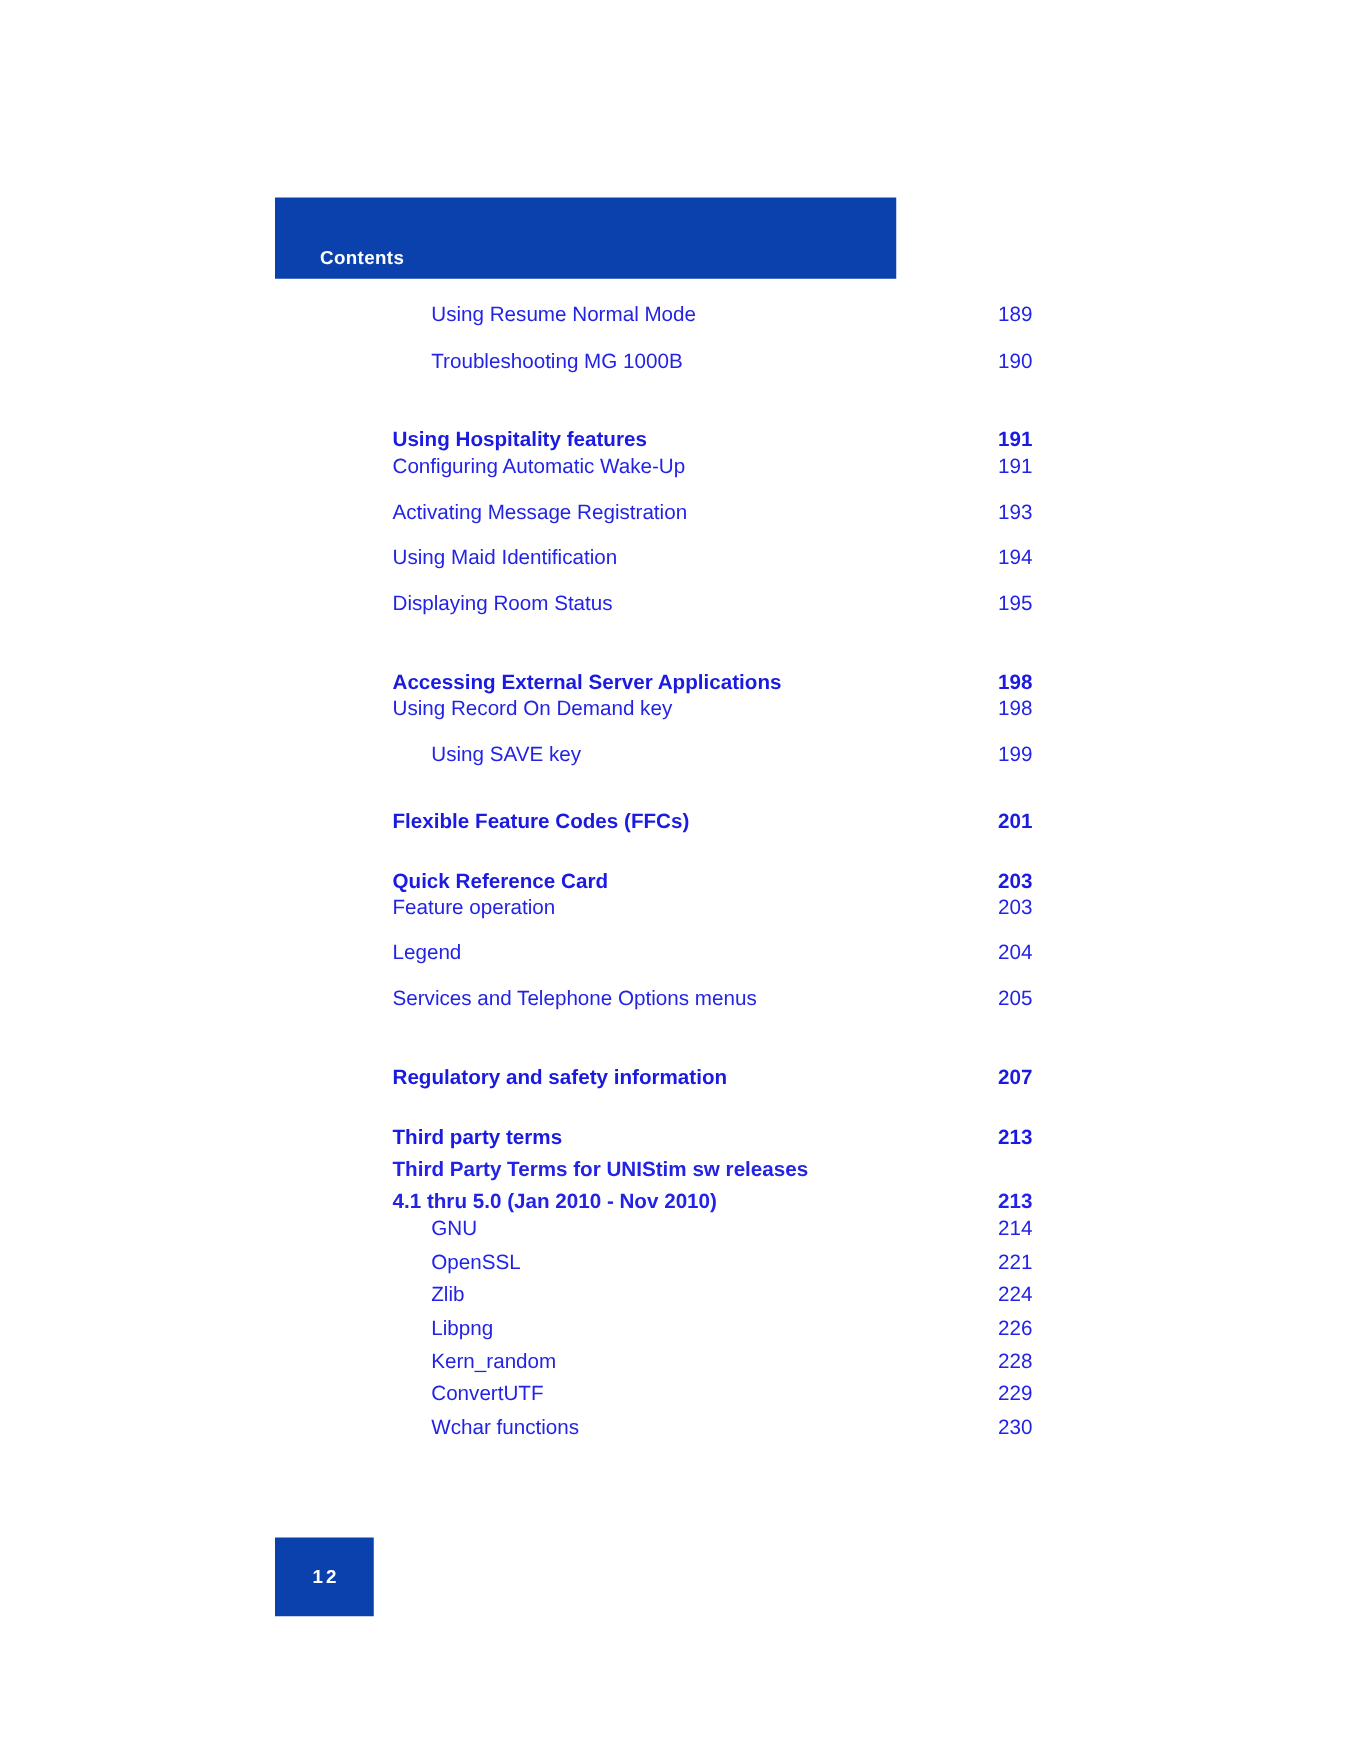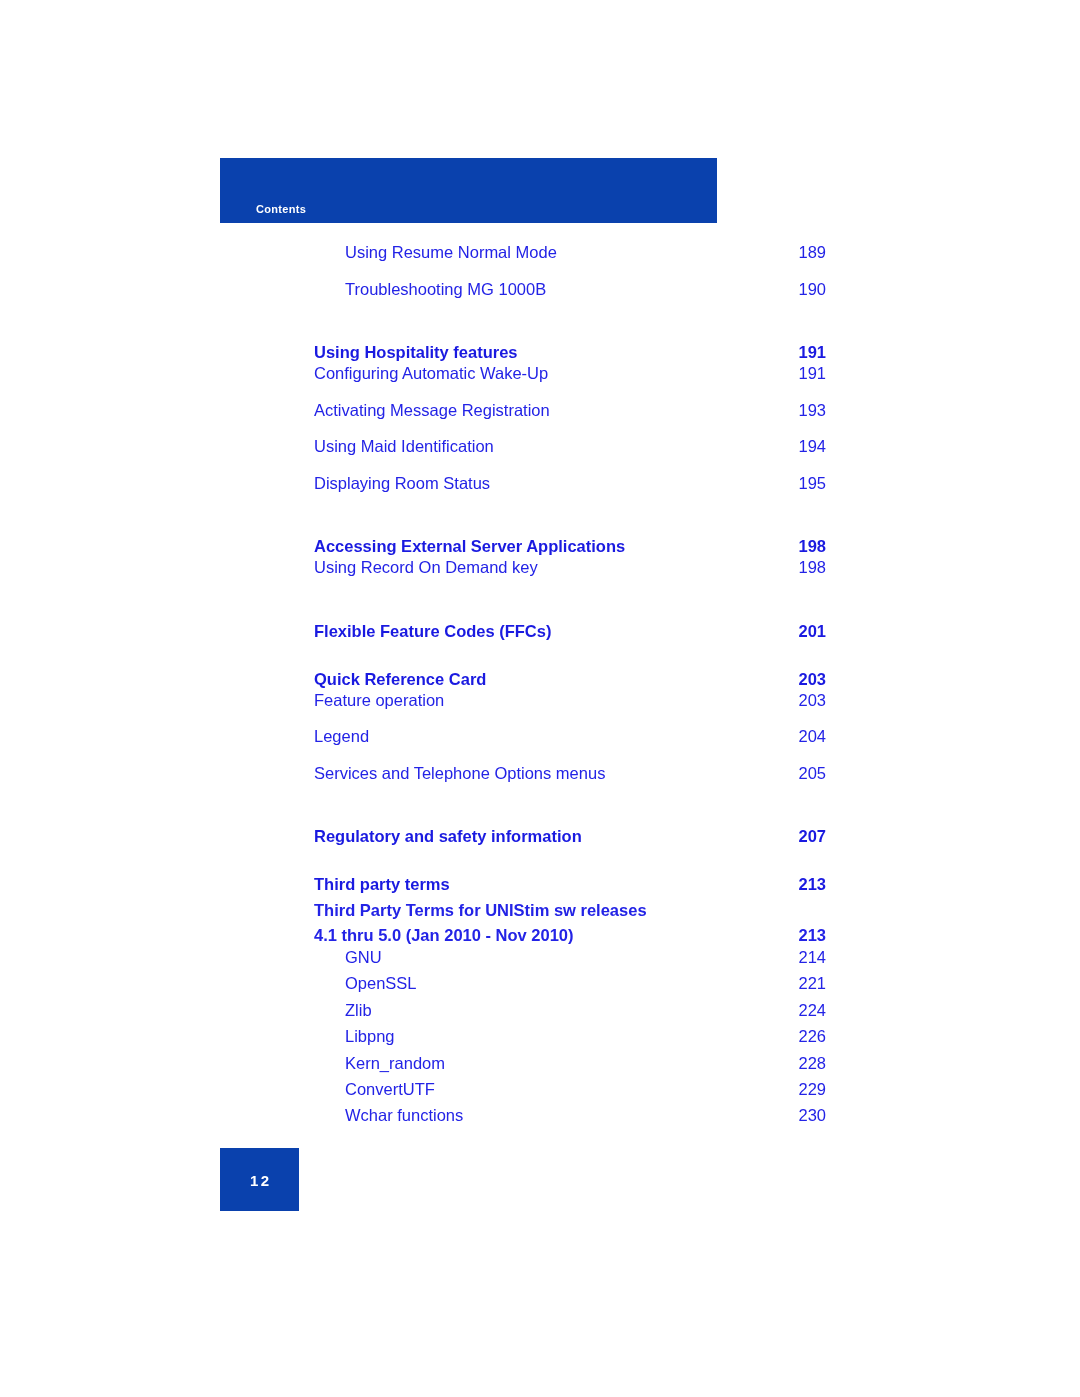--- a/index.html
+++ b/index.html
@@ -23,21 +23,21 @@
     top: 158px;
     width: 497px;
     height: 65px;
     background: #0a41ad;
   }
   .header-title {
     position: absolute;
     left: 36px;
     bottom: 8px;
     color: #ffffff;
-    font-size: 11px;
+    font-size: 15px;
     font-weight: bold;
     letter-spacing: 0.3px;
     white-space: nowrap;
   }
 
   
   .toc {
     position: absolute;
     left: 314px;
     top: 243px;
@@ -125,21 +125,21 @@
     align-items: baseline;
     line-height: 25px;
   }
 
   .gap-sm { height: 13px; }
 
   
   .page-box {
     position: absolute;
     left: 220px;
-    top: 1148px;
+    top: 1230px;
     width: 79px;
     height: 63px;
     background: #0a41ad;
   }
   .page-box-num {
     position: absolute;
     left: 0;
     right: 0;
     top: 50%;
     transform: translateY(-50%);
@@ -199,20 +199,25 @@
     <div class="toc-row lvl1">
       <span class="toc-label">Accessing External Server Applications</span>
       <span class="toc-dots">................................................................................</span>
       <span class="toc-page">198</span>
     </div>
     <div class="toc-row lvl2">
       <span class="toc-label">Using Record On Demand key</span>
       <span class="toc-dots">................................................................................</span>
       <span class="toc-page">198</span>
     </div>
+    <div class="toc-row lvl3">
+      <span class="toc-label">Using SAVE key</span>
+      <span class="toc-dots">................................................................................</span>
+      <span class="toc-page">199</span>
+    </div>
     <div class="gap-sm"></div>
     <div class="toc-row lvl1">
       <span class="toc-label">Flexible Feature Codes (FFCs)</span>
       <span class="toc-dots">................................................................................</span>
       <span class="toc-page">201</span>
     </div>
     <div class="gap-sm"></div>
     <div class="toc-row lvl1">
       <span class="toc-label">Quick Reference Card</span>
       <span class="toc-dots">................................................................................</span>

